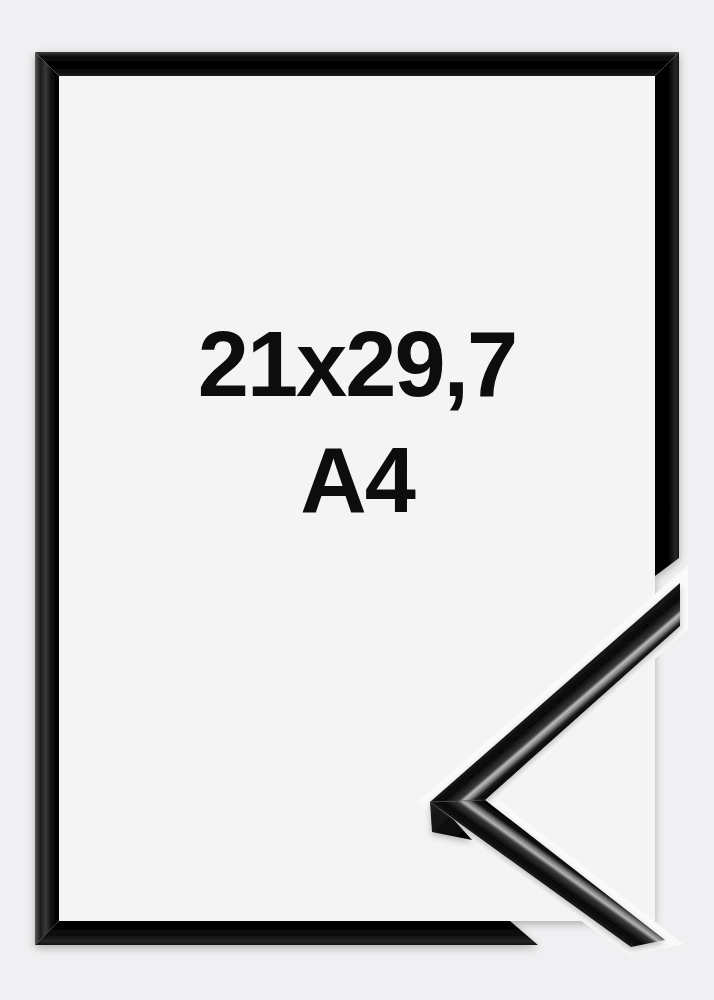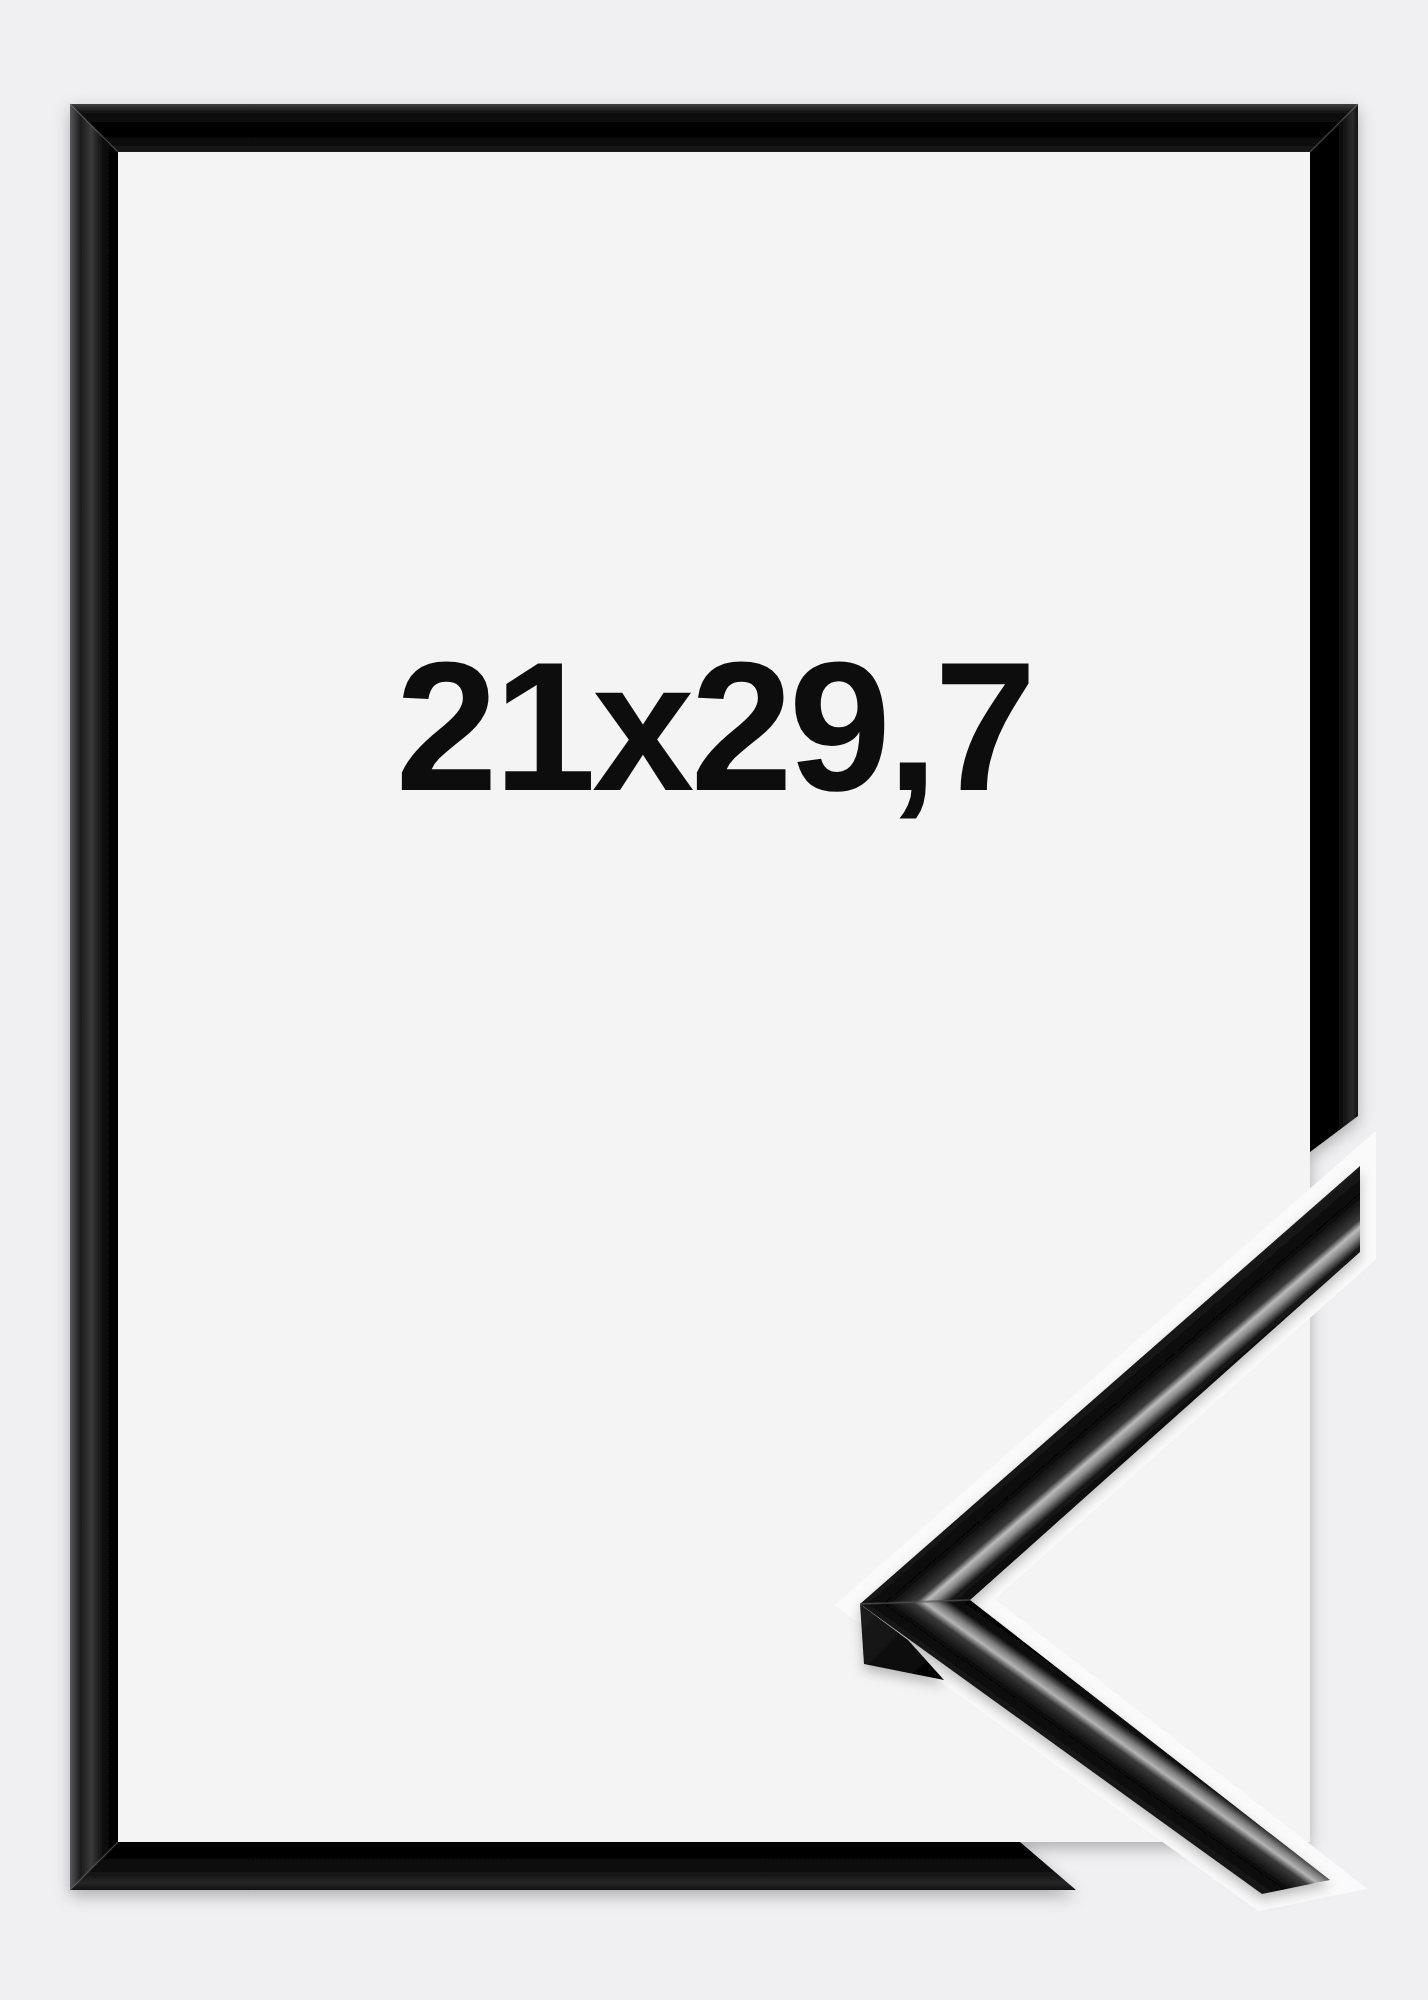--- a/index.html
+++ b/index.html
@@ -119,15 +119,16 @@
         <polygon points="430,802 680,583 680,626 485,800" fill="url(#armUpG)"></polygon>
         <polygon points="430,802 485,800 665,940 631,947" fill="url(#armLoG)"></polygon>
         <polygon points="430,802 432,832 472,840 454,820" fill="url(#apexFaceG)"></polygon>
         <line x1="430" y1="802" x2="485" y2="800" stroke="#4a4a4a" stroke-width="1" stroke-opacity="0.6"></line>
       </g>
     </g>
   </svg>
 
   <div class="size-label-block">
     <div>21x29,7</div>
+    <div>A4</div>
   </div>
 
 </div>
 
 </body></html>

